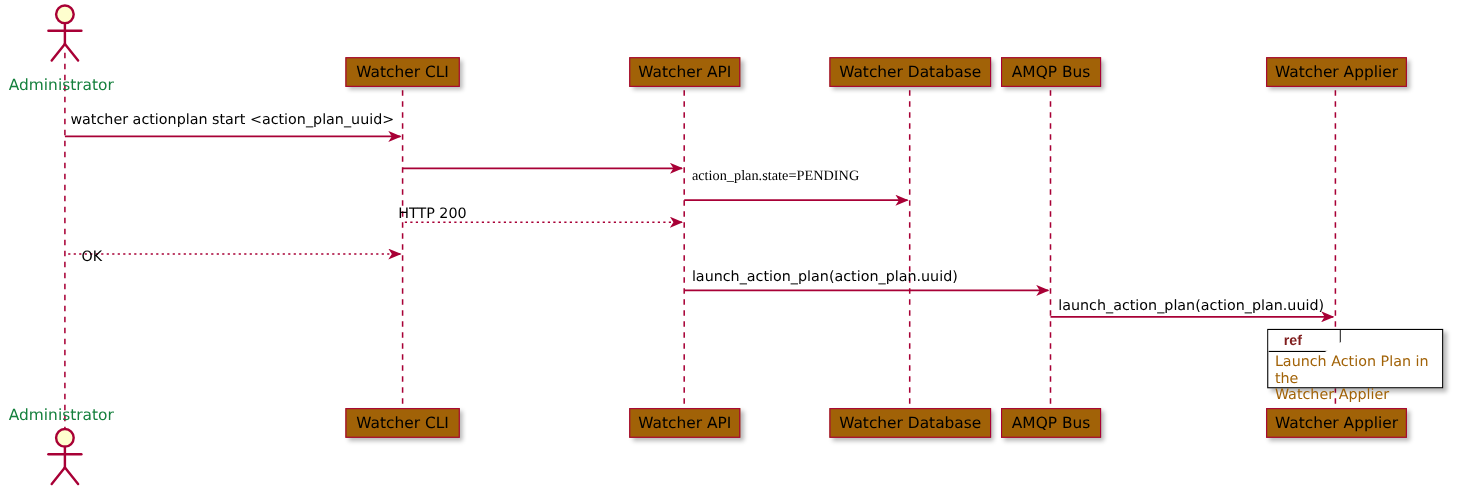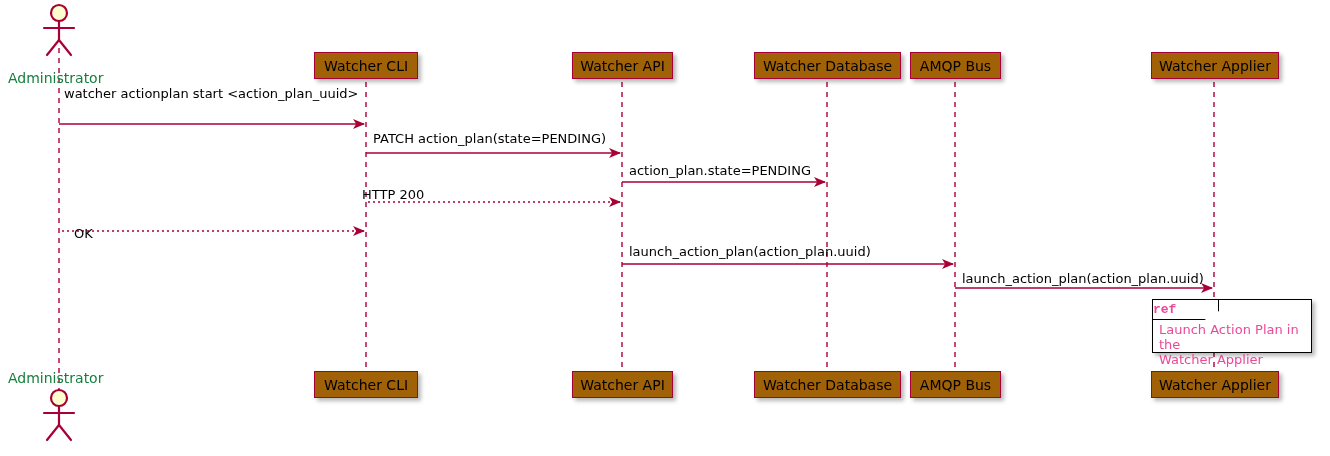--- a/index.html
+++ b/index.html
@@ -80,34 +80,34 @@
     height: 20px;
     box-sizing: border-box;
     background: #FFFFFF;
     border-right: 1.5px solid #000000;
     border-bottom: 1.5px solid #000000;
     
     clip-path: polygon(0 0, 100% 0, 100% 55%, 78% 100%, 0 100%);
   }
   .ref-tab-label {
     position: absolute;
-    left: 0;
+    left: 14px;
     top: 3px;
     font-size: 13px;
     font-weight: bold;
-    color: #ec4899;
-    line-height: 1;
-    font-family: Liberation Mono, monospace;
+    color: #7f1d1d;
+    line-height: 1;
+    font-family: Liberation Sans, sans-serif;
   }
   .ref-body {
     position: absolute;
     left: 6px;
     top: 22px;
     font-size: 13px;
-    color: #ec4899;
+    color: #a16207;
     line-height: 15px;
     white-space: pre-line;
   }
 </style>
 </head>
 <body>
 
 <div id="diagram">
 
   <svg id="svg-layer" viewBox="0 0 1330 456" xmlns="http://www.w3.org/2000/svg">
@@ -184,23 +184,22 @@
   <div class="participant-box" style="left:754px; top:371px; width:147px;">
     <span>Watcher Database</span>
   </div>
   <div class="participant-box" style="left:910px; top:371px; width:91px;">
     <span>AMQP Bus</span>
   </div>
   <div class="participant-box" style="left:1151px; top:371px; width:128px;">
     <span>Watcher Applier</span>
   </div>
 
-  <div class="msg-label" style="left:64px; top:87px;">watcher actionplan start &lt;action_plan_uuid&gt;</div>
-  <div class="msg-label" style="left:373px; top:132px;">PATCH action_plan(state=PENDING)</div>
-  <div class="msg-label" style="left:629px; top:164px;">action_plan.state=PENDING</div>
+  <div class="msg-label" style="left:64px; top:103px;">watcher actionplan start &lt;action_plan_uuid&gt;</div>
+  <div class="msg-label" style="left:629px; top:153px;font-family:Liberation Serif, serif;">action_plan.state=PENDING</div>
   <div class="msg-label" style="left:362px; top:188px;">HTTP 200</div>
   <div class="msg-label" style="left:74px; top:227px;">OK</div>
   <div class="msg-label" style="left:629px; top:245px;">launch_action_plan(action_plan.uuid)</div>
   <div class="msg-label" style="left:962px; top:272px;">launch_action_plan(action_plan.uuid)</div>
 
   <div class="ref-frag" style="left:1152px; top:299px; width:160px; height:54px;">
     <div class="ref-tab"></div>
     <div class="ref-tab-label">ref</div>
     <div class="ref-body">Launch Action Plan in the
 Watcher Applier</div>

